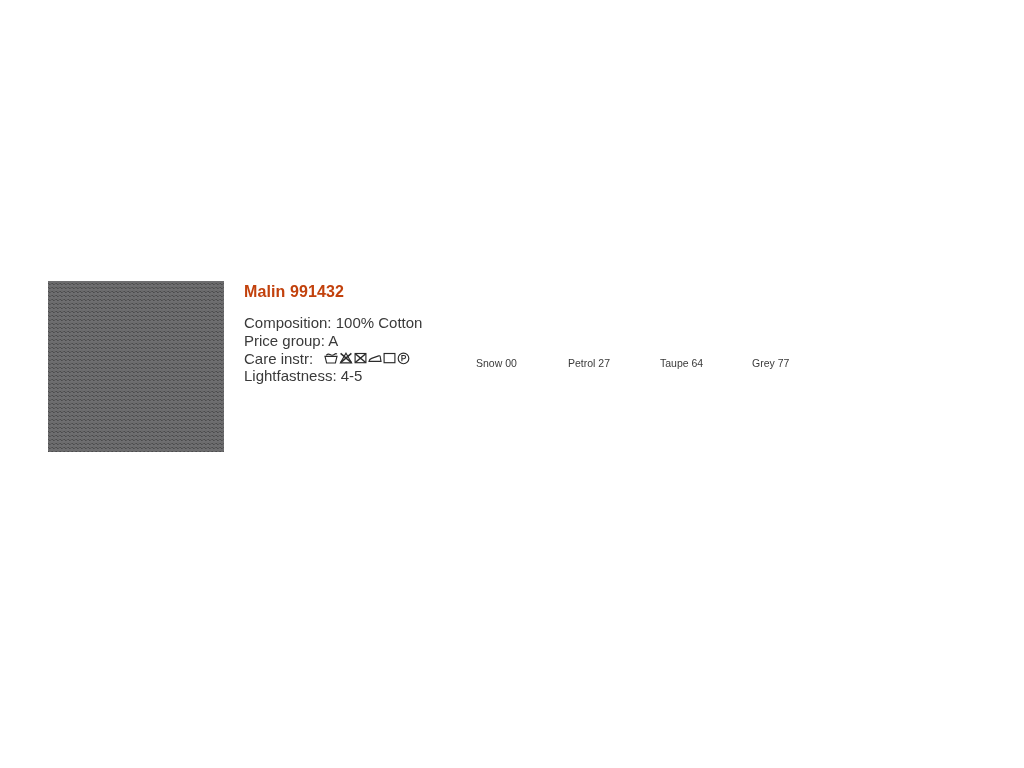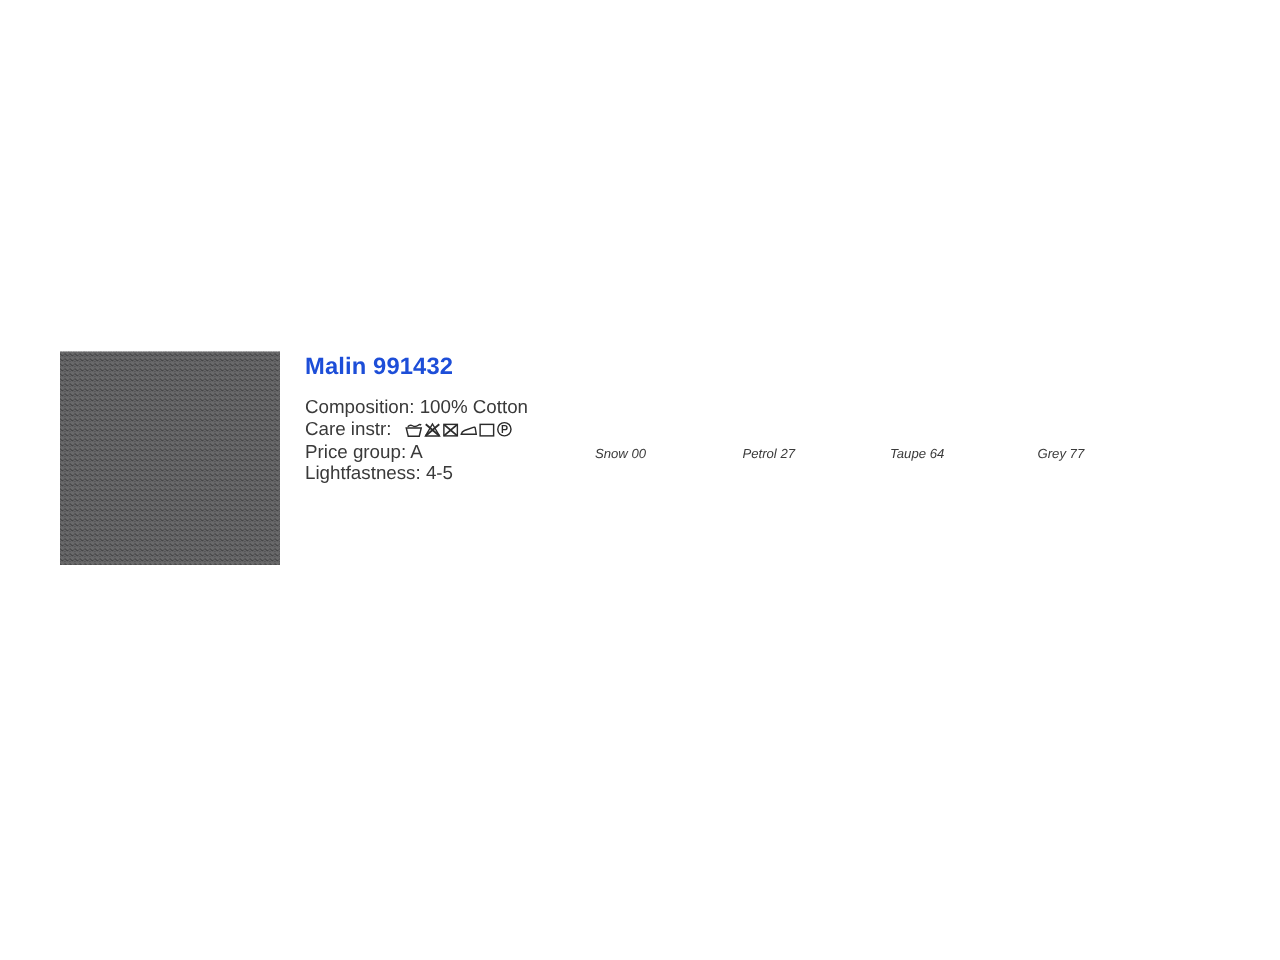--- a/index.html
+++ b/index.html
@@ -64,23 +64,23 @@
   }
 
   
   #info {
     position: absolute;
     left: 244px;
     top: 284px;
     width: 240px;
   }
   #fabric-title {
-    font-size: 19px;
+    font-size: 16px;
     font-weight: bold;
-    color: #1d4ed8;
+    color: #c2410c;
     letter-spacing: .1px;
     margin: 0 0 14px 0;
     line-height: 1;
   }
   .spec-row {
     font-size: 15px;
     color: #3a3a3a;
     line-height: 17.8px;
     white-space: nowrap;
     display: flex;
@@ -94,22 +94,21 @@
     margin-left: 11px;
   }
   .care-symbols svg { display: block; }
 
   
   #colors {
     position: absolute;
     left: 476px;
     top: 282px;
     display: flex;
-    gap: 50px;
-    font-style: italic;
+    gap: 24px;
   }
   .color-item { width: 68px; }
   .color-item .swatch-box {
     width: 68px;
     height: 64px;
     position: relative;
   }
   .color-caption {
     margin-top: 12px;
     font-size: 10.5px;
@@ -131,20 +130,24 @@
 
 <div id="info">
 
   <div id="fabric-title">Malin 991432</div>
 
   <div class="spec-row">
     <span class="spec-label">Composition: 100% Cotton</span>
   </div>
 
   <div class="spec-row">
+    <span class="spec-label">Price group: A</span>
+  </div>
+
+  <div class="spec-row">
     <span class="spec-label">Care instr:</span>
 
     <span class="care-symbols">
 
       <span>
         <svg width="14" height="12" viewBox="0 0 14 12">
           <path d="M1 4.4 L13 4.4 L11.4 11 L2.6 11 Z" fill="none" stroke="#2b2b2b" stroke-width="1.15"></path>
           <path d="M2.2 3.4 Q4 1.4 6 2.6 Q8.3 4 10.6 2.2 Q11.9 1.2 12.9 2.1" fill="none" stroke="#2b2b2b" stroke-width="1.15"></path>
         </svg>
       </span>
@@ -179,24 +182,20 @@
       <span>
         <svg width="13" height="13" viewBox="0 0 13 13">
           <circle cx="6.5" cy="6.4" r="5.3" fill="none" stroke="#2b2b2b" stroke-width="1.15"></circle>
           <path d="M4.9 9.3 L4.9 3.5 L6.9 3.5 Q8.6 3.5 8.6 5.1
                    Q8.6 6.7 6.9 6.7 L4.9 6.7" fill="none" stroke="#2b2b2b" stroke-width="1.1"></path>
         </svg>
       </span>
     </span>
   </div>
 
-  <div class="spec-row">
-    <span class="spec-label">Price group: A</span>
-  </div>
-
 
   <div class="spec-row">
     <span class="spec-label">Lightfastness: 4-5</span>
   </div>
 
 
 
 </div>
 
 <div id="colors">

